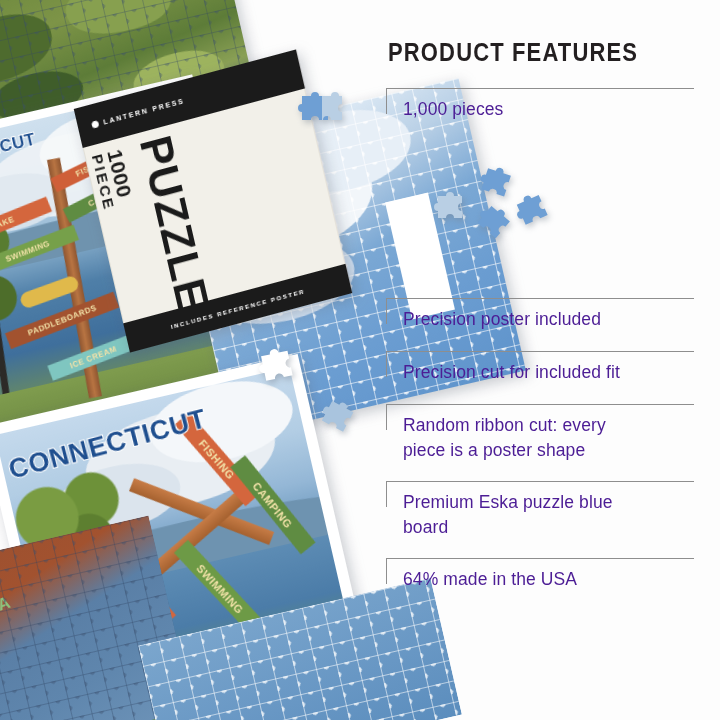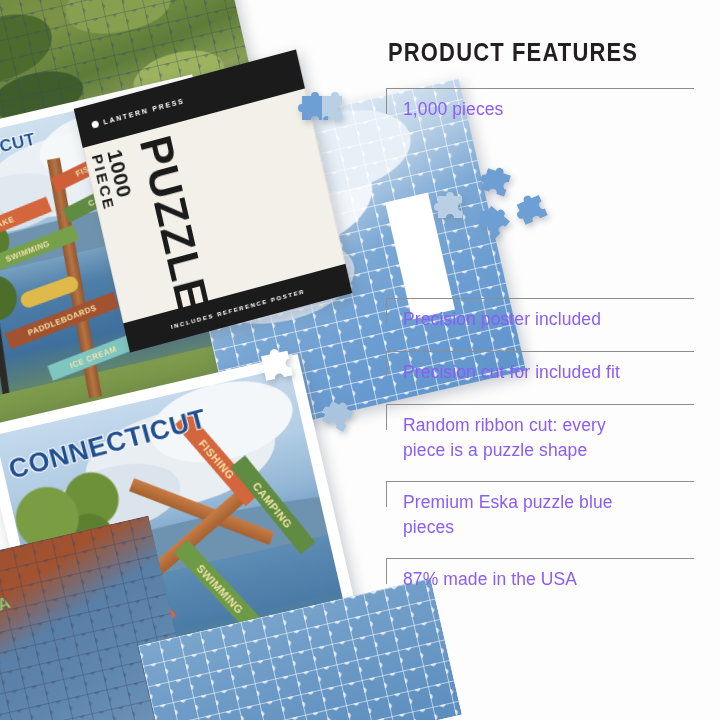--- a/index.html
+++ b/index.html
@@ -31,21 +31,21 @@
   .feature .rule{
     position:absolute;left:0;top:0;width:308px;height:1px;background:#8e8e8e;
   }
   .feature .tick{
     position:absolute;left:0;top:0;width:1px;height:26px;background:#8e8e8e;
   }
   .feature .txt{
     position:absolute;left:17px;top:9px;width:295px;
     font-size:17.5px;
     line-height:25px;
-    color:#8b5cf6;
+    color:#4c1d95;
     letter-spacing:.1px;
   }
 
   
   .art{position:absolute;}
   .shadowy{filter:drop-shadow(3px 5px 7px rgba(90,100,115,.33));}
 
   
   .puzzletex{
     background-image:
@@ -278,29 +278,29 @@
 
     <div class="feature" style="top:311px;">
       <div class="rule"></div>
       <div class="tick"></div>
       <div class="txt">Precision cut for included fit</div>
     </div>
 
     <div class="feature" style="top:364px;">
       <div class="rule"></div>
       <div class="tick"></div>
-      <div class="txt" style="width:250px;">Random ribbon cut: every piece is a puzzle shape</div>
+      <div class="txt" style="width:250px;">Random ribbon cut: every piece is a poster shape</div>
     </div>
 
     <div class="feature" style="top:441px;">
       <div class="rule"></div>
       <div class="tick"></div>
-      <div class="txt" style="width:215px;">Premium Eska puzzle blue pieces</div>
+      <div class="txt" style="width:215px;">Premium Eska puzzle blue board</div>
     </div>
 
     <div class="feature" style="top:518px;">
       <div class="rule"></div>
       <div class="tick"></div>
-      <div class="txt">87% made in the USA</div>
+      <div class="txt">64% made in the USA</div>
     </div>
   </div>
 
 </div>
 
 </body></html>

